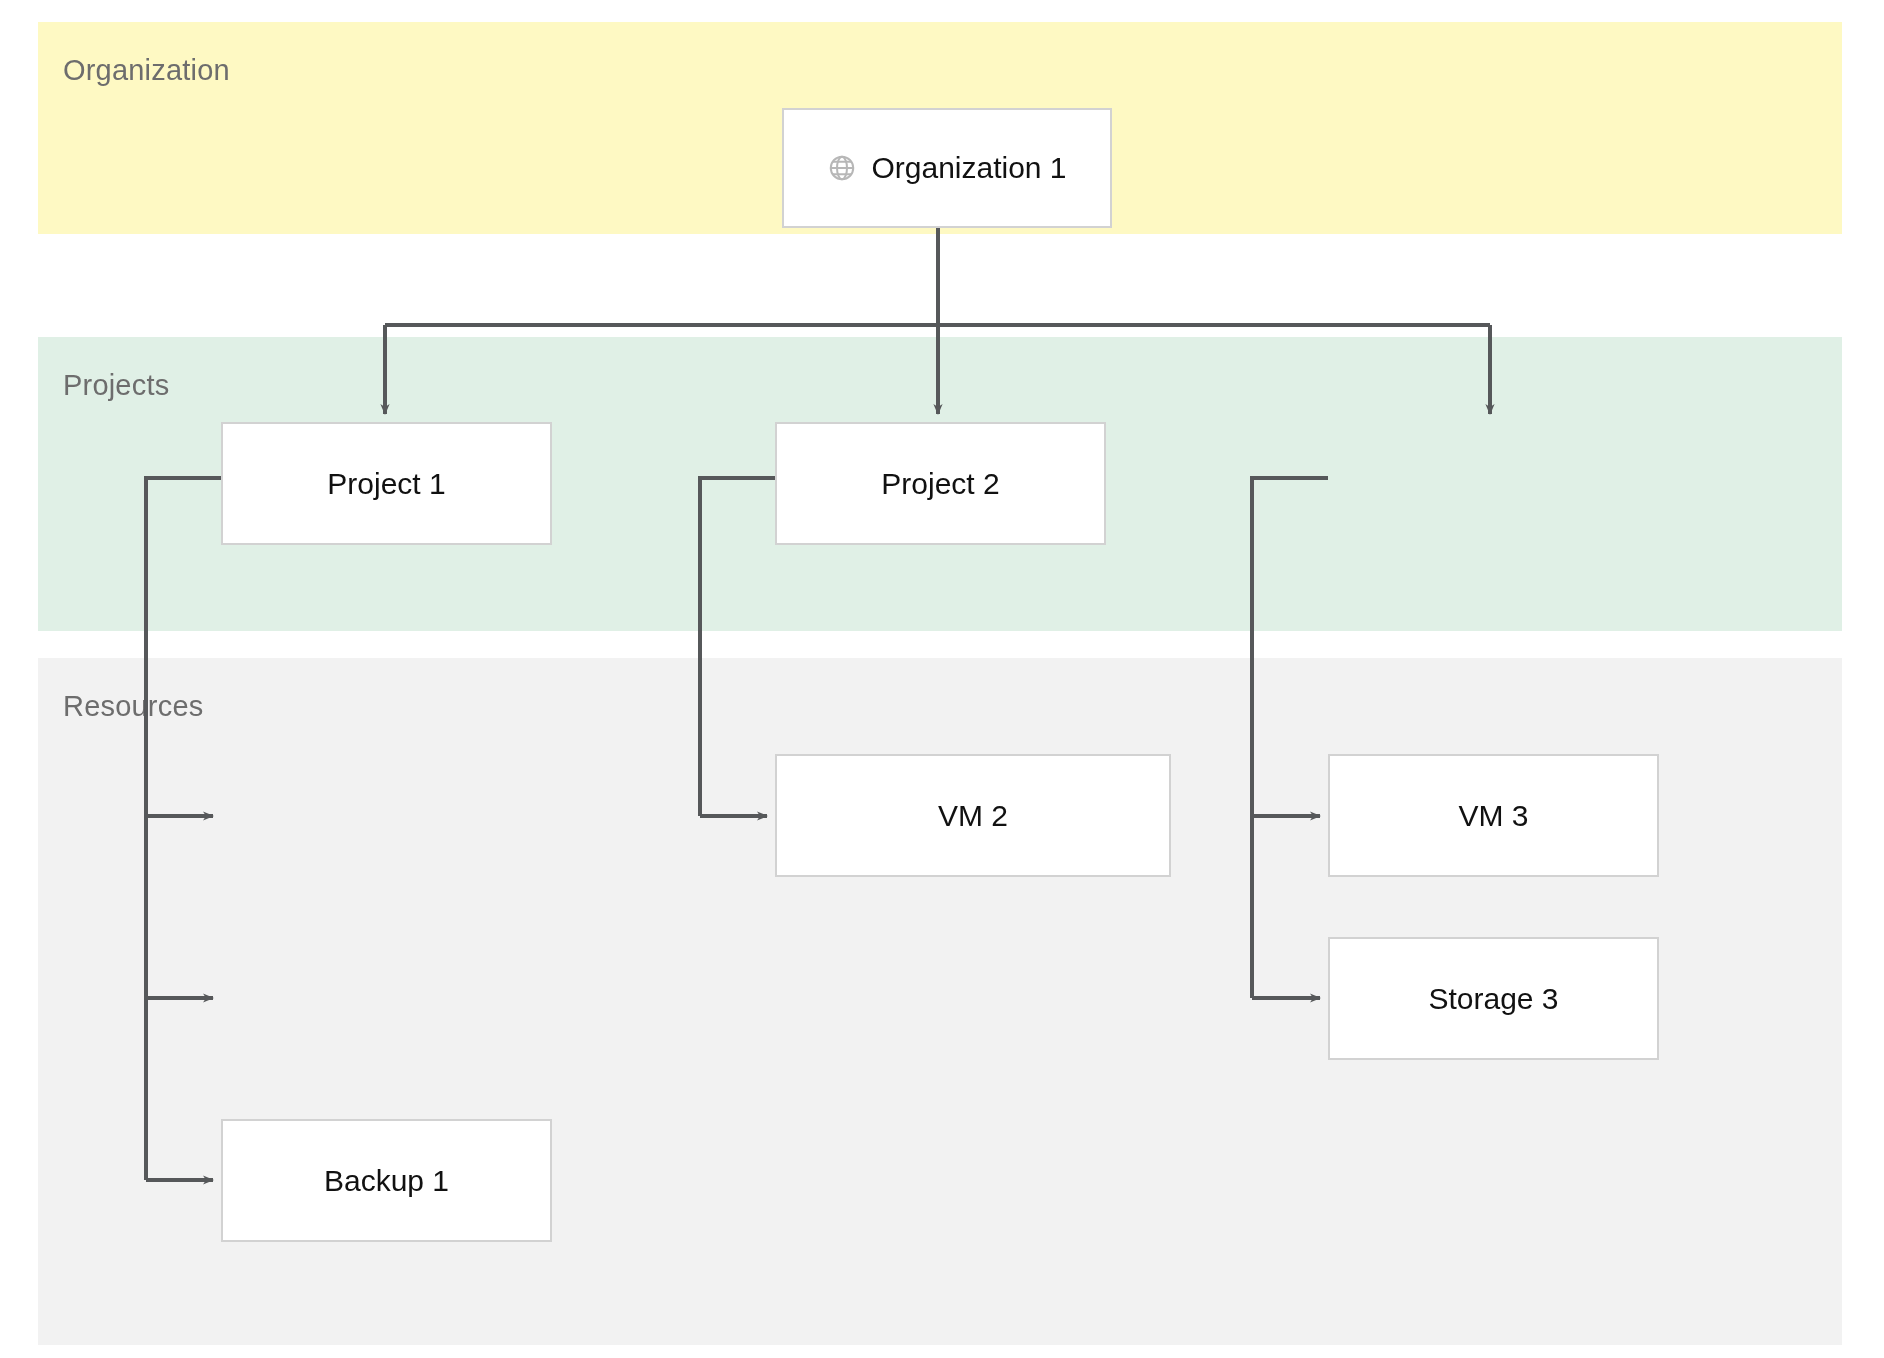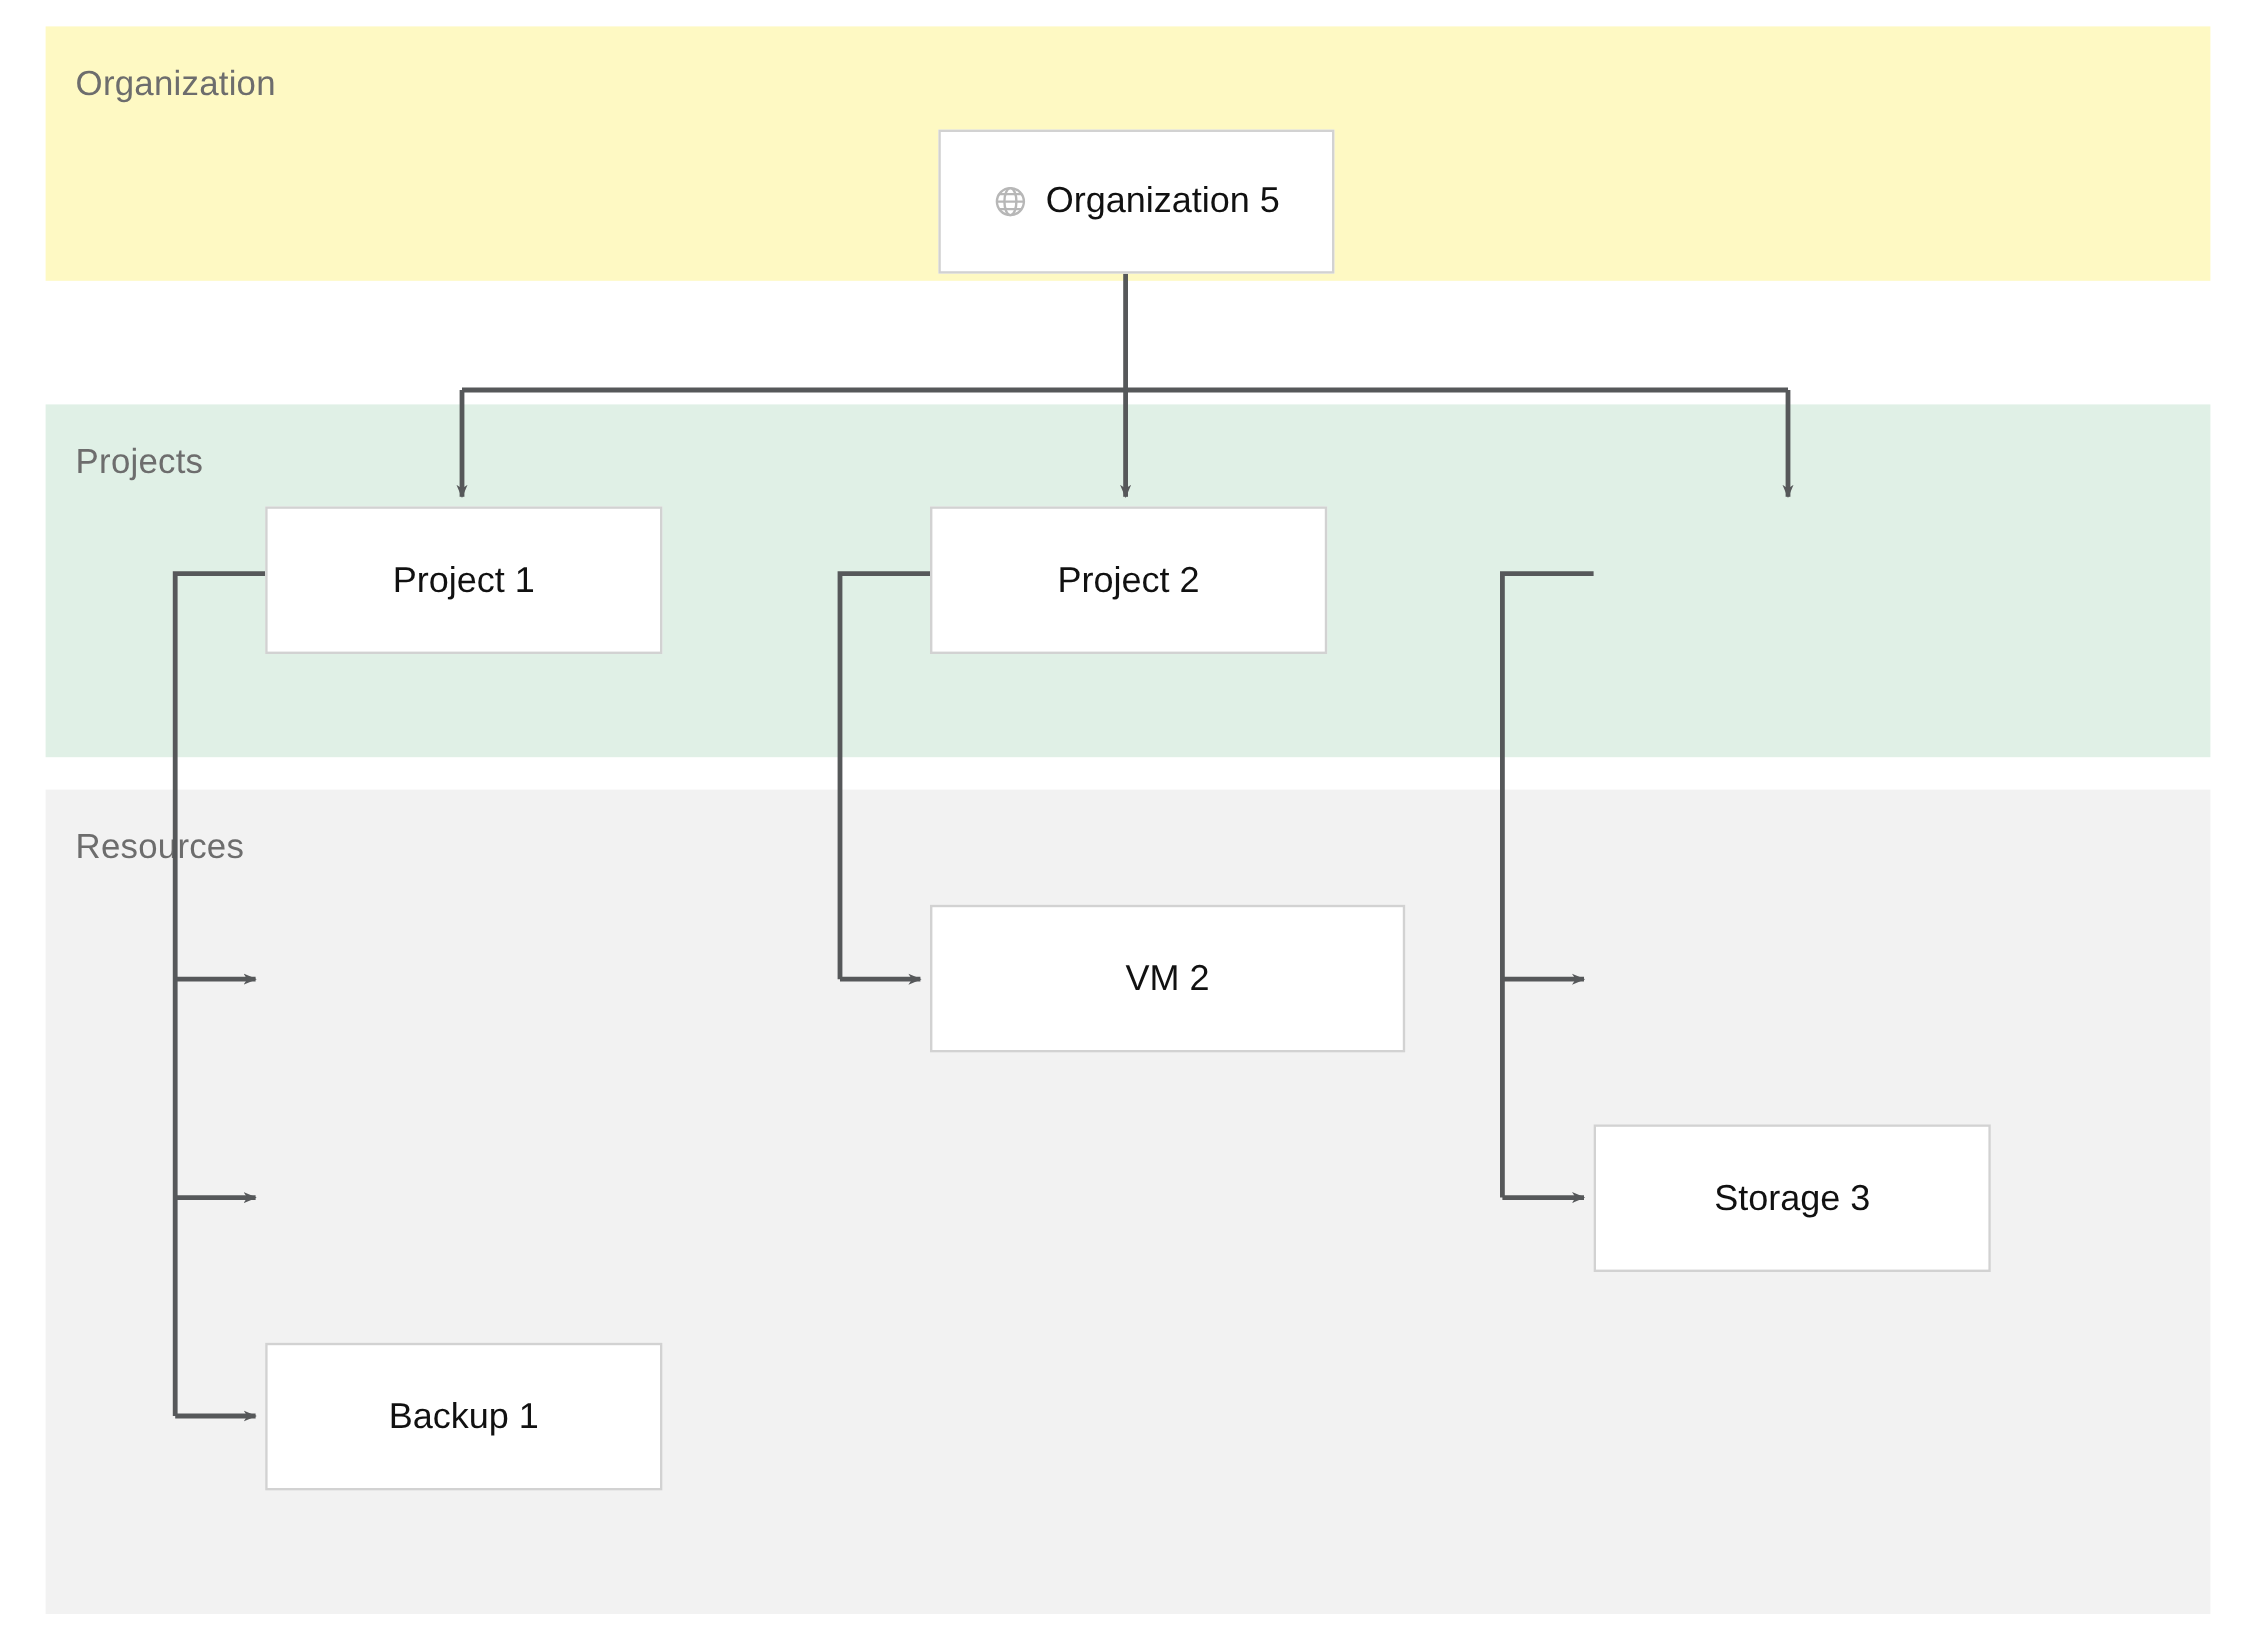--- a/index.html
+++ b/index.html
@@ -129,21 +129,21 @@
   <div class="node node-org" style="left:782px; top:108px; width:330px; height:120px;">
     <span class="globe-icon">
       <svg viewBox="0 0 24 24" width="30" height="30" fill="none" stroke="#b7b7b7" stroke-width="1.6">
         <circle cx="12" cy="12" r="9"></circle>
         <ellipse cx="12" cy="12" rx="4" ry="9"></ellipse>
         <line x1="3" y1="12" x2="21" y2="12"></line>
         <line x1="4.6" y1="7" x2="19.4" y2="7"></line>
         <line x1="4.6" y1="17" x2="19.4" y2="17"></line>
       </svg>
     </span>
-    <span>Organization 5</span>
+    <span>Organization 1</span>
   </div>
 
   <div class="node" style="left:221px; top:422px; width:331px; height:123px;">
     <span>Project 1</span>
   </div>
 
   <div class="node" style="left:775px; top:422px; width:331px; height:123px;">
     <span>Project 2</span>
   </div>
 
@@ -151,18 +151,21 @@
 
 
   <div class="node" style="left:221px; top:1119px; width:331px; height:123px;">
     <span>Backup 1</span>
   </div>
 
   <div class="node" style="left:775px; top:754px; width:396px; height:123px;">
     <span>VM 2</span>
   </div>
 
+  <div class="node" style="left:1328px; top:754px; width:331px; height:123px;">
+    <span>VM 3</span>
+  </div>
 
   <div class="node" style="left:1328px; top:937px; width:331px; height:123px;">
     <span>Storage 3</span>
   </div>
 
 </div>
 
 </body></html>

